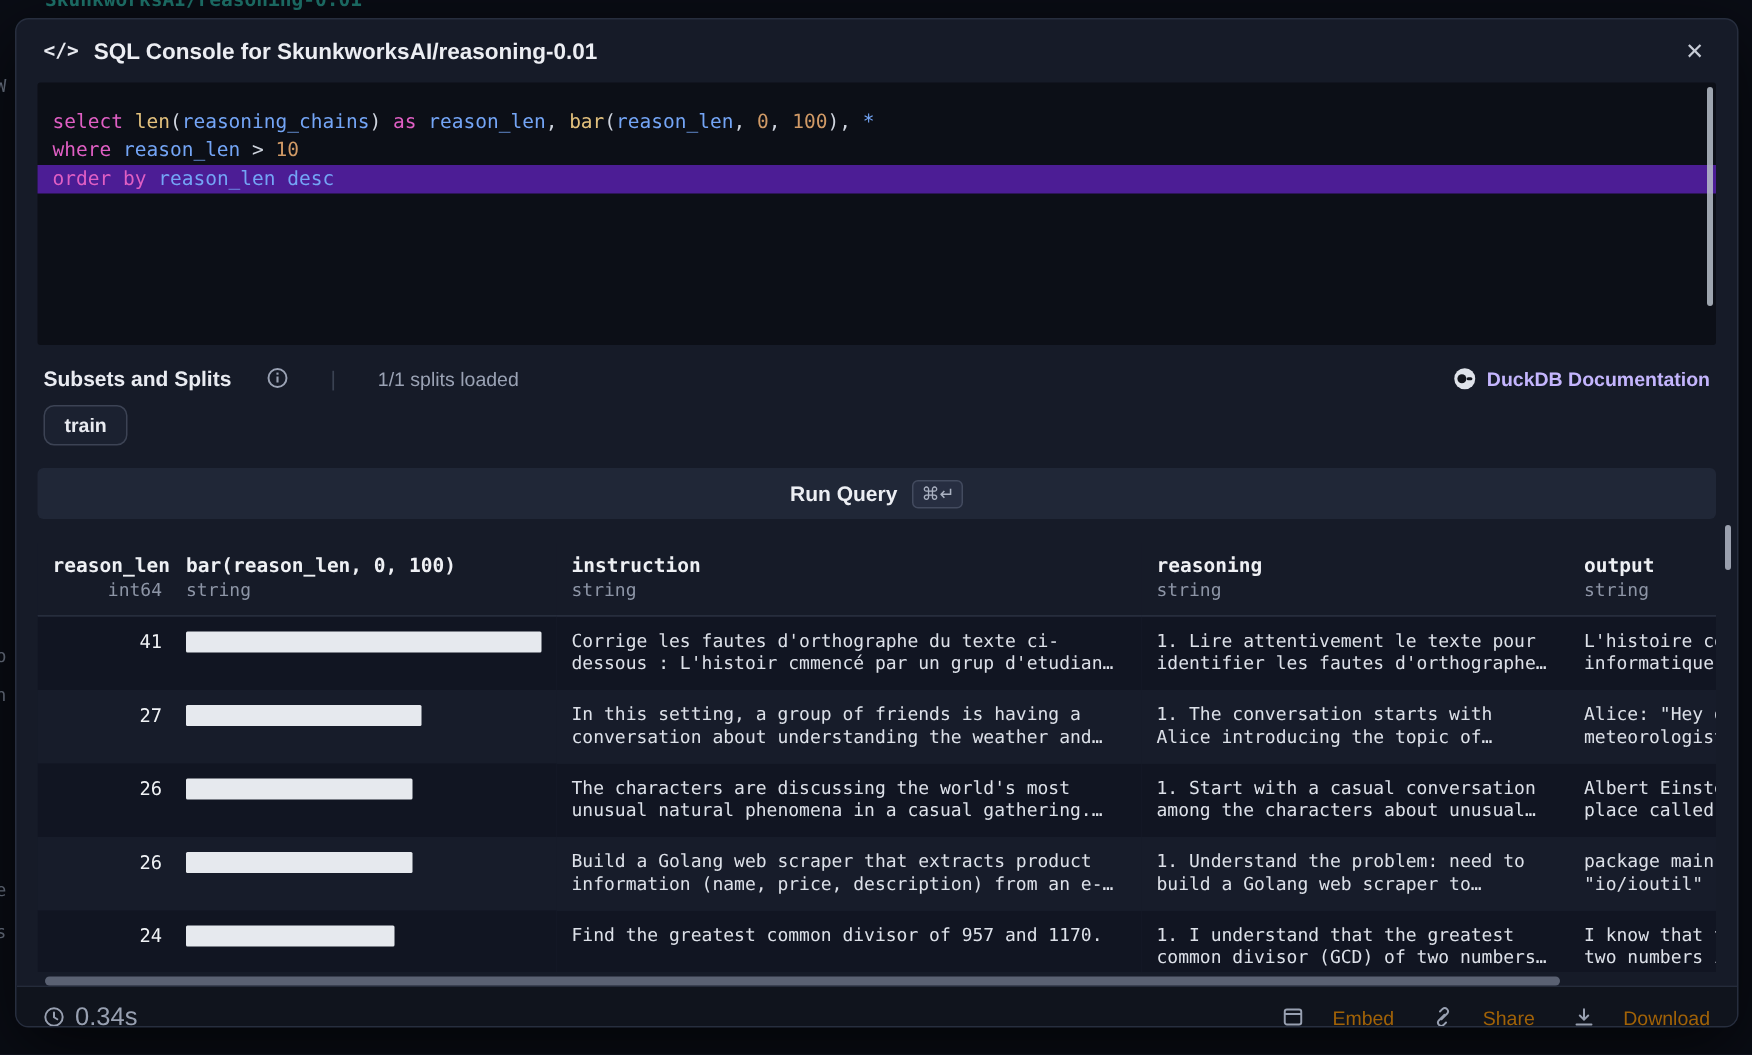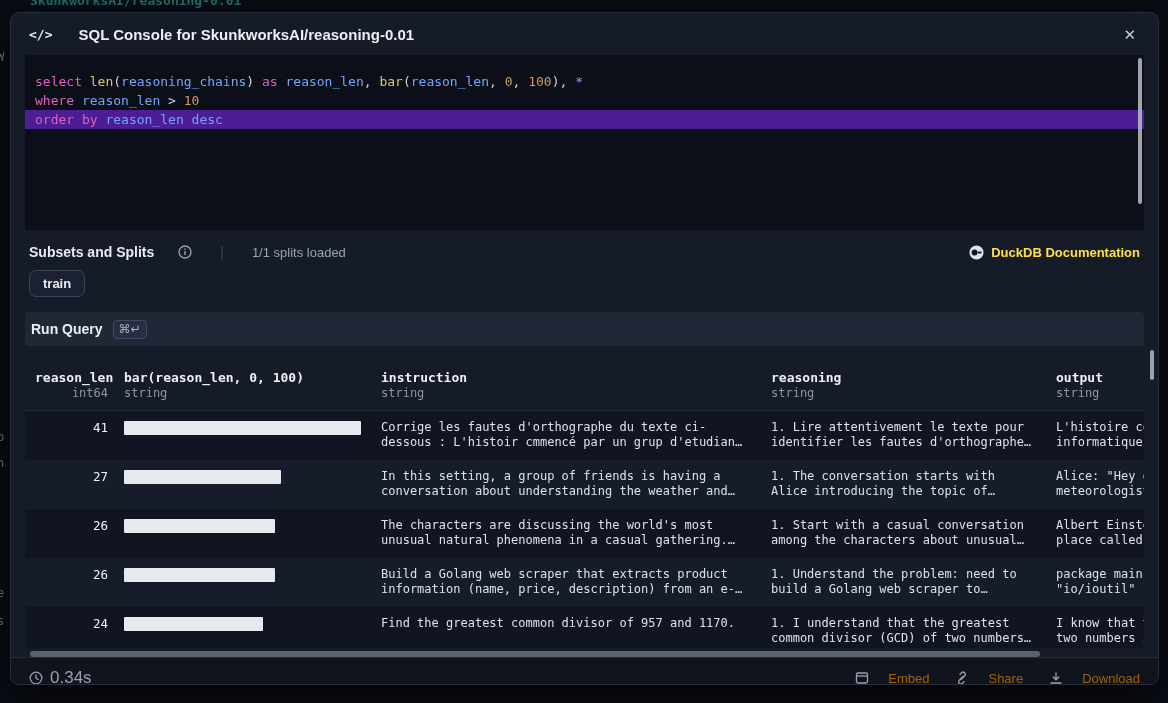--- a/index.html
+++ b/index.html
@@ -14,21 +14,21 @@
     font-size:13px;font-weight:bold;color:#1e746c;white-space:pre}
   .bd-frag{position:absolute;left:-3px;font-family:"DejaVu Sans Mono",monospace;
     font-size:12px;color:#6f7889}
   
   .modal{position:absolute;left:10px;top:12px;width:1147px;height:671px;
     background:#161b28;border:1px solid #272e3e;border-radius:9px;
     display:flex;flex-direction:column;overflow:hidden;
     box-shadow:0 14px 48px rgba(0,0,0,.65)}
   .m-header{flex:0 0 42px;height:42px;display:flex;align-items:center;padding:0 18px;gap:10px}
   .code-ic{font-family:"DejaVu Sans Mono",monospace;font-size:13px;font-weight:bold;color:#e8eaf0}
-  .m-title{font-size:15px;font-weight:700;color:#eceef3;margin:16px}
+  .m-title{font-size:15px;font-weight:700;color:#eceef3;margin:0}
   .close-btn{margin-left:auto;background:none;border:none;color:#c7ccd6;font-size:15px;
     line-height:1;cursor:pointer;padding:4px}
   
   .editor{flex:0 0 158px;height:158px;margin:0 14px;background:#0c0f17;position:relative;
     padding-top:17px;font-family:"DejaVu Sans Mono",monospace;font-size:13px;border-radius:2px;cursor:text}
   .code-line{height:19px;line-height:19px;padding-left:10px;white-space:pre}
   .code-line.active{background:#4c1d95}
   .tok-kw{color:#e05fc4}
   .tok-fn{color:#e2c07d}
   .tok-id{color:#74a5f6}
@@ -36,28 +36,28 @@
   .tok-pu{color:#cfd4de}
   .tok-tb{color:#c98fe8}
   .ed-scrollbar{position:absolute;top:3px;right:2px;width:4px;height:146px;
     background:#b9bfca;border-radius:2px;opacity:.85;cursor:pointer}
   
   .subsets-row{display:flex;align-items:center;margin:14px 18px 0;gap:24px}
   .subsets-label{font-size:14px;font-weight:700;color:#e9ebf1}
   .info-ic{display:flex;align-items:center;cursor:pointer}
   .divider{color:#3a4252;margin:0 4px;font-size:14px}
   .loaded{font-size:13px;color:#9aa2b4}
-  .doc-link{margin-left:auto;display:flex;align-items:center;gap:7px;color:#fde047;
+  .doc-link{margin-left:auto;display:flex;align-items:center;gap:7px;color:#c4b5fd;
     font-size:13px;font-weight:600;cursor:pointer;text-decoration:none}
   .train-chip{margin:10px 0 0 18px;align-self:flex-start;background:#1b2130;
     border:1px solid #3c4354;border-radius:7px;color:#e9ebf1;font-size:13px;font-weight:700;
     padding:5px 13px;cursor:pointer}
   
   .run-btn{flex:0 0 34px;margin:15px 14px 0;height:34px;background:#202737;border:none;
-    border-radius:4px;display:flex;align-items:center;justify-content:flex-start;gap:10px;cursor:pointer}
+    border-radius:4px;display:flex;align-items:center;justify-content:center;gap:10px;cursor:pointer}
   .run-label{font-size:14px;font-weight:700;color:#eceef3}
   .run-kbd{font-size:12px;color:#aab1c1;border:1px solid #434b5f;border-radius:4px;
     padding:0 5px;line-height:17px;background:#272e41;font-family:"DejaVu Sans",sans-serif}
   
   .table-wrap{flex:0 0 286px;height:286px;margin:16px 14px 0;overflow:hidden;position:relative}
   table{border-collapse:collapse;table-layout:fixed;width:1321px;font-family:"DejaVu Sans Mono",monospace}
   thead th{height:48px;box-sizing:border-box;padding:7px 10px 5px;text-align:left;
     vertical-align:top;border-bottom:1px solid #262d3c;background:#161b28}
   th.right{text-align:right;padding-right:6px}
   .c-name{font-size:13px;font-weight:700;color:#eef0f4;line-height:17px;white-space:pre}

